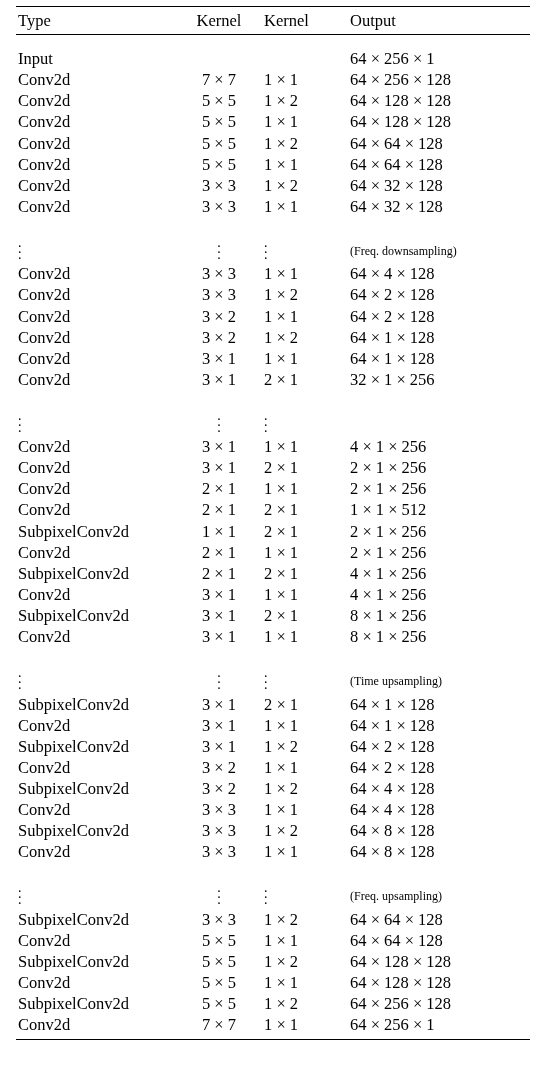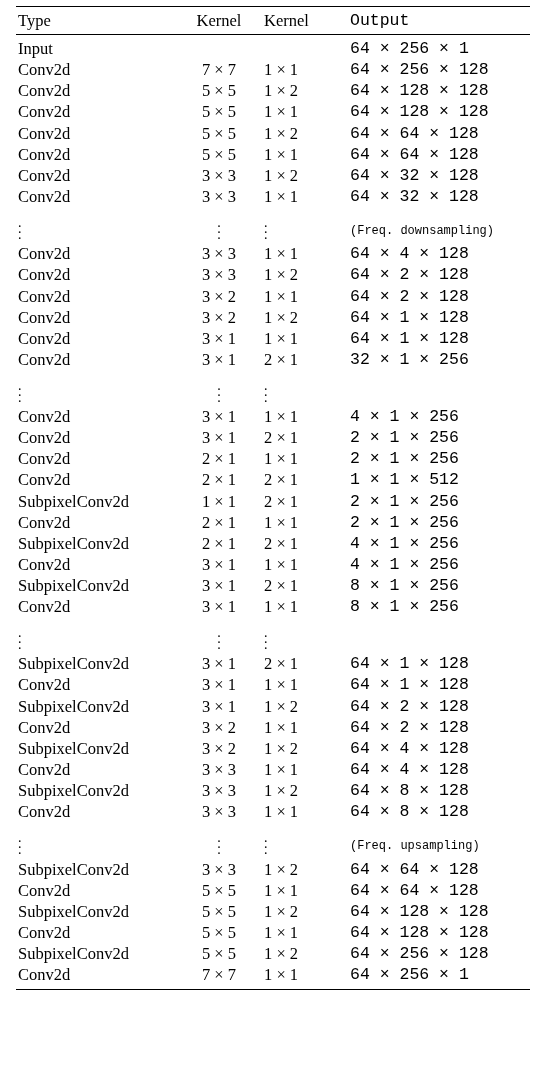--- a/index.html
+++ b/index.html
@@ -28,29 +28,30 @@
   .row {
     display: flex;
   }
   .col {
     box-sizing: border-box;
     white-space: nowrap;
   }
   .c-type   { width: 158px; padding-left: 2px; }
   .c-kernel { width: 90px; text-align: center; }
   .c-stride { width: 86px; }
-  .c-output { width: 180px; font-family: Liberation Mono, monospace; }
+  .c-output { width: 180px; }
   .header {
     font-weight: 400;
     padding-top: 2px;
     padding-bottom: 3px;
   }
   .block {
     padding-top: 3px;
     padding-bottom: 2px;
+    margin-top: 10px;
   }
   .vdot {
     display: inline-block;
     line-height: 0.42;
     font-size: 14px;
     letter-spacing: 0;
     vertical-align: top;
     padding-top: 2px;
   }
   .vdot span { display: block; }
@@ -240,20 +241,21 @@
           <div class="col c-kernel">3 × 1</div>
           <div class="col c-stride">1 × 1</div>
           <div class="col c-output">8 × 1 × 256</div>
         </div>
       </div>
       <div class="block">
         <div class="row dotsrow">
           <div class="col c-type"><span class="vdot"><span>.</span><span>.</span><span>.</span></span></div>
           <div class="col c-kernel"><span class="vdot"><span>.</span><span>.</span><span>.</span></span></div>
           <div class="col c-stride"><span class="vdot"><span>.</span><span>.</span><span>.</span></span></div>
+          <div class="col c-output annot">(Time upsampling)</div>
         </div>
         <div class="row">
           <div class="col c-type">SubpixelConv2d</div>
           <div class="col c-kernel">3 × 1</div>
           <div class="col c-stride">2 × 1</div>
           <div class="col c-output">64 × 1 × 128</div>
         </div>
         <div class="row">
           <div class="col c-type">Conv2d</div>
           <div class="col c-kernel">3 × 1</div>

